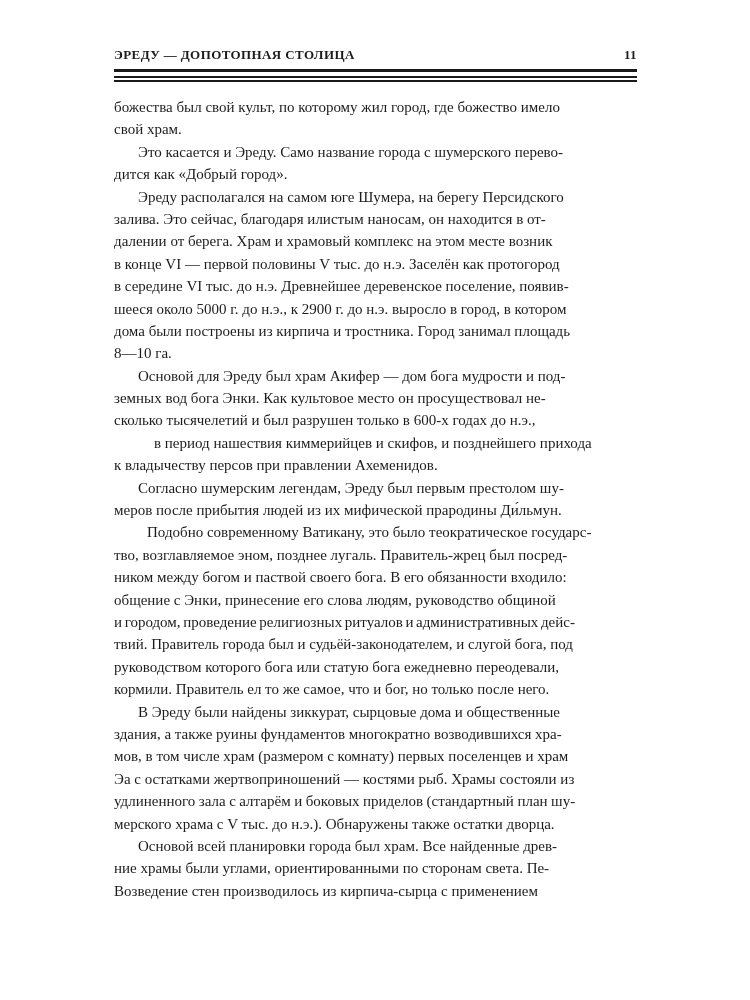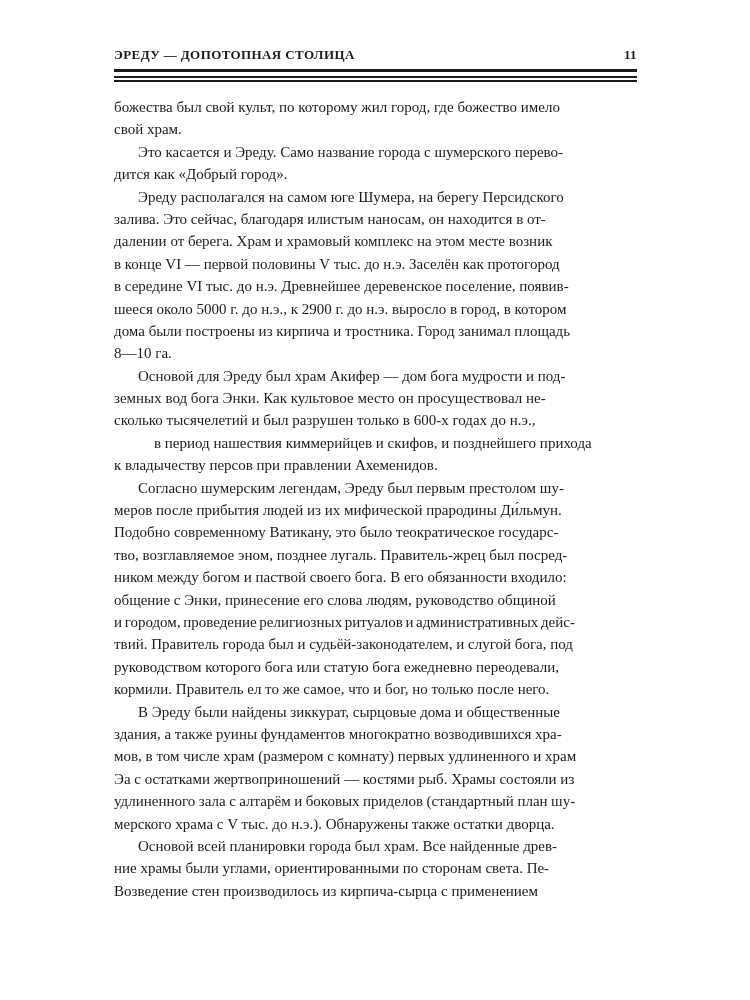--- a/index.html
+++ b/index.html
@@ -81,31 +81,31 @@
         <div class="jline" style="word-spacing: 0px;">шееся около 5000 г. до н.э., к 2900 г. до н.э. выросло в город, в котором</div>
         <div class="jline" style="word-spacing: 0px;">дома были построены из кирпича и тростника. Город занимал площадь</div>
         <div class="jline end">8—10 га.</div>
         <div class="jline" style="word-spacing: 0px;"><span class="ind"></span>Основой для Эреду был храм Акифер — дом бога мудрости и под-</div>
         <div class="jline" style="word-spacing: 0px;">земных вод бога Энки. Как культовое место он просуществовал не-</div>
         <div class="jline" style="word-spacing: 0px;">сколько тысячелетий и был разрушен только в 600-х годах до н.э.,</div>
         <div class="jline" style="word-spacing: 0px; margin-left: 40px;">в период нашествия киммерийцев и скифов, и позднейшего прихода</div>
         <div class="jline end">к владычеству персов при правлении Ахеменидов.</div>
         <div class="jline" style="word-spacing: 0px;"><span class="ind"></span>Согласно шумерским легендам, Эреду был первым престолом шу-</div>
         <div class="jline" style="word-spacing: 0px;">меров после прибытия людей из их мифической прародины Ди́льмун.</div>
-        <div class="jline" style="word-spacing: 0px;">Подобно современному Ватикану, это было теократическое государс-</div>
+        <div class="jline" style="word-spacing: 0px; margin-left: 33px;">Подобно современному Ватикану, это было теократическое государс-</div>
         <div class="jline" style="word-spacing: 0px;">тво, возглавляемое эном, позднее лугаль. Правитель-жрец был посред-</div>
         <div class="jline" style="word-spacing: 0px;">ником между богом и паствой своего бога. В его обязанности входило:</div>
         <div class="jline" style="word-spacing: 0px;">общение с Энки, принесение его слова людям, руководство общиной</div>
         <div class="jline" style="word-spacing: -1.14286px;">и городом, проведение религиозных ритуалов и административных дейс-</div>
         <div class="jline" style="word-spacing: 0px;">твий. Правитель города был и судьёй-законодателем, и слугой бога, под</div>
         <div class="jline" style="word-spacing: 0px;">руководством которого бога или статую бога ежедневно переодевали,</div>
         <div class="jline" style="word-spacing: 0px;">кормили. Правитель ел то же самое, что и бог, но только после него.</div>
         <div class="jline" style="word-spacing: 0px;"><span class="ind"></span>В Эреду были найдены зиккурат, сырцовые дома и общественные</div>
         <div class="jline" style="word-spacing: 0px;">здания, а также руины фундаментов многократно возводившихся хра-</div>
-        <div class="jline" style="word-spacing: 0px;">мов, в том числе храм (размером с комнату) первых удлиненного и храм</div>
+        <div class="jline" style="word-spacing: 0px;">мов, в том числе храм (размером с комнату) первых поселенцев и храм</div>
         <div class="jline" style="word-spacing: 0px;">Эа с остатками жертвоприношений — костями рыб. Храмы состояли из</div>
         <div class="jline" style="word-spacing: -0.222222px;">удлиненного зала с алтарём и боковых приделов (стандартный план шу-</div>
         <div class="jline" style="word-spacing: 0px;">мерского храма с V тыс. до н.э.). Обнаружены также остатки дворца.</div>
         <div class="jline" style="word-spacing: 0px;"><span class="ind"></span>Основой всей планировки города был храм. Все найденные древ-</div>
         <div class="jline" style="word-spacing: 0px;">ние храмы были углами, ориентированными по сторонам света. Пе-</div>
         <div class="jline" style="word-spacing: 0px;">Возведение стен производилось из кирпича-сырца с применением</div>
       </div>
   </div>
 </div>
 

